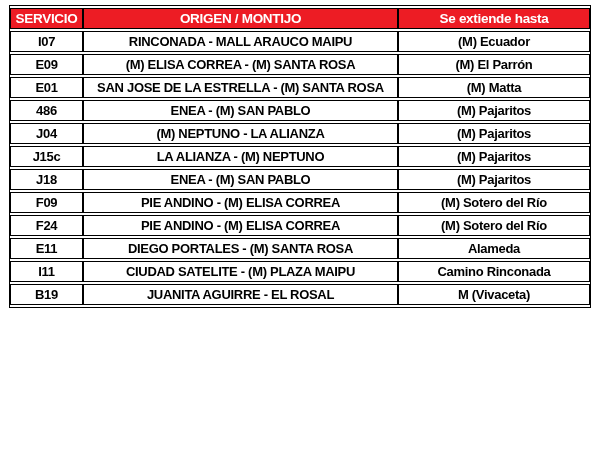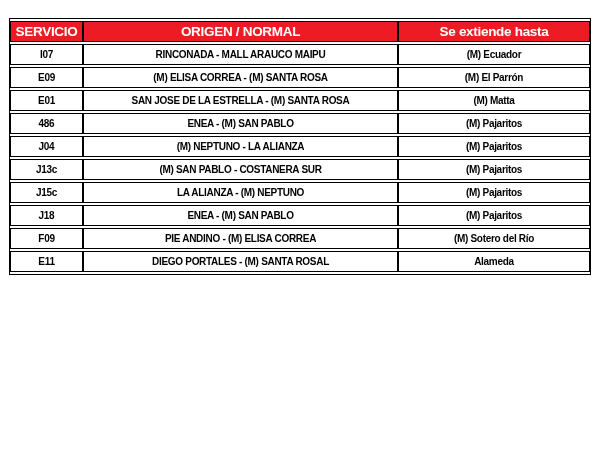--- a/index.html
+++ b/index.html
@@ -7,21 +7,21 @@
     padding: 0;
     width: 600px;
     height: 476px;
     background: #ffffff;
     font-family: "Liberation Sans", sans-serif;
     overflow: hidden;
   }
   table.services {
     border-collapse: separate;
     border-spacing: 0 2px;
-    margin: 18px auto 0 auto;
+    margin: 5px auto 0 auto;
     border: 1px solid var(--border-color, #000);
     table-layout: fixed;
   }
   col.c-service   { width: 73px; }
   col.c-route     { width: 315px; }
   col.c-extension { width: 192px; }
   th, td {
     border: 1px solid var(--border-color, #000);
     font-weight: bold;
     text-align: center;
@@ -32,36 +32,36 @@
     padding: 0 1px;
     letter-spacing: -0.3px;
   }
   th {
     background: var(--header-bg, #ED1C24);
     color: var(--header-text, #fff);
     font-size: 13.5px;
   }
   td {
     color: var(--row-text, #000);
-    font-size: 10px;
+    font-size: 13px;
   }
 </style>
 </head>
 <body>
 
 <table class="services">
   <colgroup>
     <col class="c-service">
     <col class="c-route">
     <col class="c-extension">
   </colgroup>
   <thead>
     <tr>
       <th>SERVICIO</th>
-      <th>ORIGEN / NORMAL</th>
+      <th>ORIGEN / MONTIJO</th>
       <th>Se extiende hasta</th>
     </tr>
   </thead>
   <tbody id="table-body">
       <tr>
         <td>I07</td>
         <td>RINCONADA - MALL ARAUCO MAIPU</td>
         <td>(M) Ecuador</td>
       </tr>
       <tr>
@@ -78,38 +78,48 @@
         <td>486</td>
         <td>ENEA - (M) SAN PABLO</td>
         <td>(M) Pajaritos</td>
       </tr>
       <tr>
         <td>J04</td>
         <td>(M) NEPTUNO - LA ALIANZA</td>
         <td>(M) Pajaritos</td>
       </tr>
       <tr>
-        <td>J13c</td>
-        <td>(M) SAN PABLO - COSTANERA SUR</td>
-        <td>(M) Pajaritos</td>
-      </tr>
-      <tr>
         <td>J15c</td>
         <td>LA ALIANZA - (M) NEPTUNO</td>
         <td>(M) Pajaritos</td>
       </tr>
       <tr>
         <td>J18</td>
         <td>ENEA - (M) SAN PABLO</td>
         <td>(M) Pajaritos</td>
       </tr>
       <tr>
         <td>F09</td>
         <td>PIE ANDINO - (M) ELISA CORREA</td>
         <td>(M) Sotero del Río</td>
       </tr>
       <tr>
+        <td>F24</td>
+        <td>PIE ANDINO - (M) ELISA CORREA</td>
+        <td>(M) Sotero del Río</td>
+      </tr>
+      <tr>
         <td>E11</td>
-        <td>DIEGO PORTALES - (M) SANTA ROSAL</td>
+        <td>DIEGO PORTALES - (M) SANTA ROSA</td>
         <td>Alameda</td>
+      </tr>
+      <tr>
+        <td>I11</td>
+        <td>CIUDAD SATELITE - (M) PLAZA MAIPU</td>
+        <td>Camino Rinconada</td>
+      </tr>
+      <tr>
+        <td>B19</td>
+        <td>JUANITA AGUIRRE - EL ROSAL</td>
+        <td>M (Vivaceta)</td>
       </tr>
     </tbody>
 </table>
 
 </body></html>

